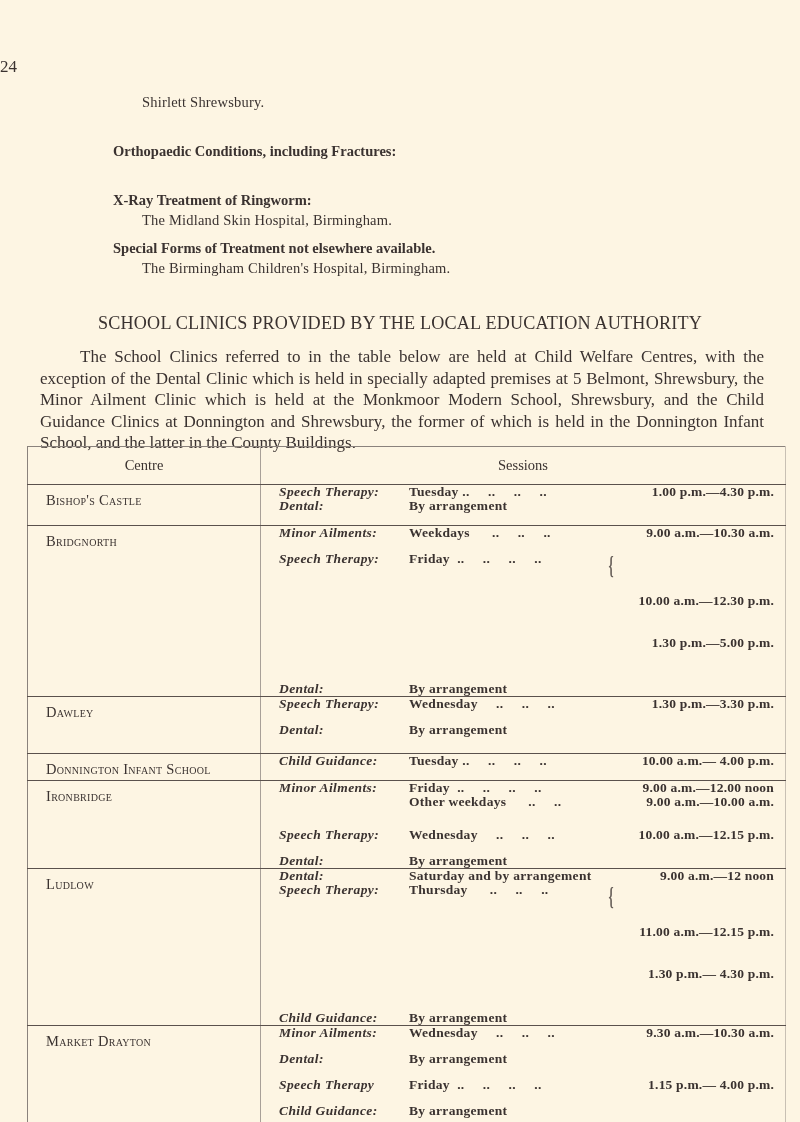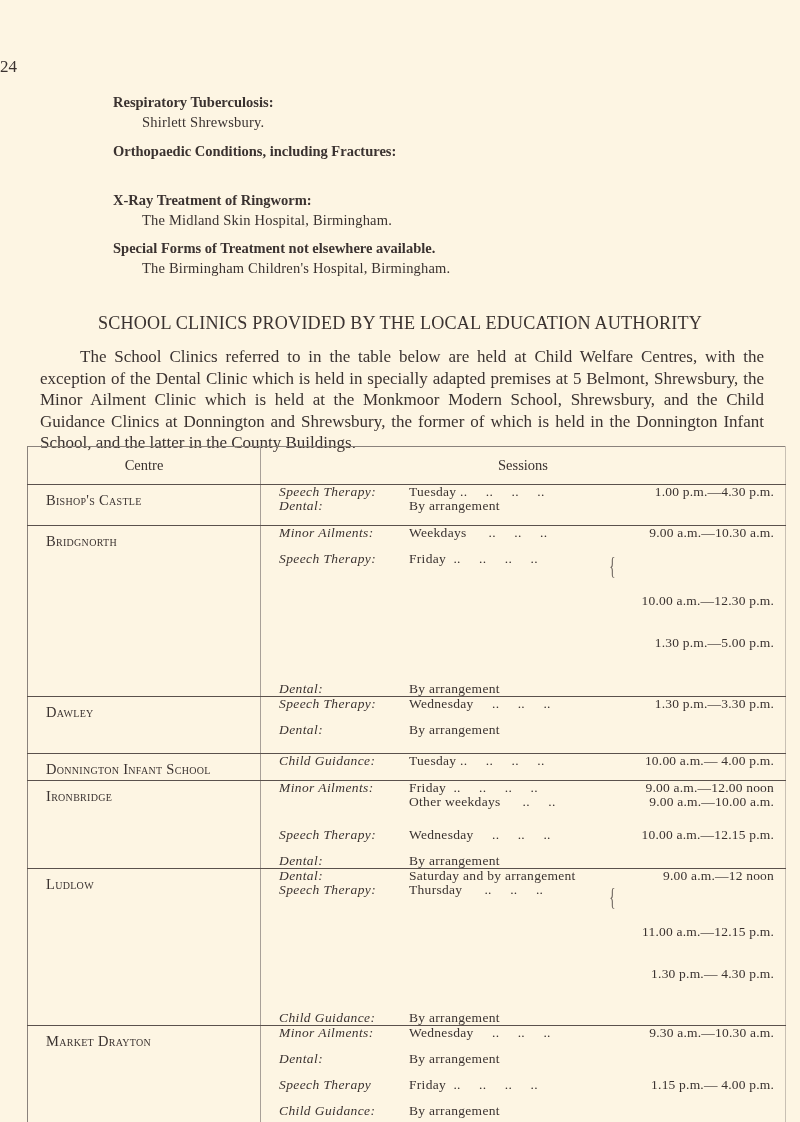--- a/index.html
+++ b/index.html
@@ -41,21 +41,21 @@
     font-weight: normal; font-size: 14.5px; height: 37px; vertical-align: middle;
     border-bottom: 1.5px solid #5a514c;
   }
   table.clinics { border-top: 1px solid #8a827c; border-left: 1px solid #8a827c; border-right: 1px solid #c8c0b4; border-bottom: 1.5px solid #5a514c;}
   .col-centre { width: 232px; border-right: 1px solid #a8a098; }
   tr.row > td { border-bottom: 1.5px solid #5a514c; }
   tr.row:last-child > td { border-bottom: none; }
   .centre-name {
     font-variant: small-caps; font-size: 14.5px; padding: 7px 0 0 18px; letter-spacing: 0.3px;
   }
-  .sessions { padding: 6px 0 6px 0; }
+  .sessions { padding: 6px 0 6px 0; font-weight: bold; }
   .sess {
     display: grid; grid-template-columns: 130px 205px 160px;
     margin-left: 18px;
     line-height: 14px;
   }
   .sess + .sess.gap { margin-top: 12px; }
   .svc { font-style: italic; letter-spacing: 0.4px; }
   .day { white-space: pre; letter-spacing: 0.3px; }
   .time { text-align: right; white-space: pre; letter-spacing: 0.2px; }
   .brace-wrap { position: relative; }
@@ -63,21 +63,20 @@
     position: absolute; left: -8px; top: 0; font-size: 26px; line-height: 28px; color: #6a625c; transform: scaleX(0.5);
   }
 </style>
 </head>
 <body>
 
 <div class="page-number">24</div>
 
 <div>
   <div class="hosp" style="top:92px">
-    <div class="h">Respiratory Tuberculosis:</div>
     <div class="d">Shirlett Shrewsbury.</div>
   </div>
   <div class="hosp" style="top:141px">
     <div class="h">Orthopaedic Conditions, including Fractures:</div>
   </div>
   <div class="hosp" style="top:190px">
     <div class="h">X-Ray Treatment of Ringworm:</div>
     <div class="d">The Midland Skin Hospital, Birmingham.</div>
   </div>
   <div class="hosp" style="top:238px">

